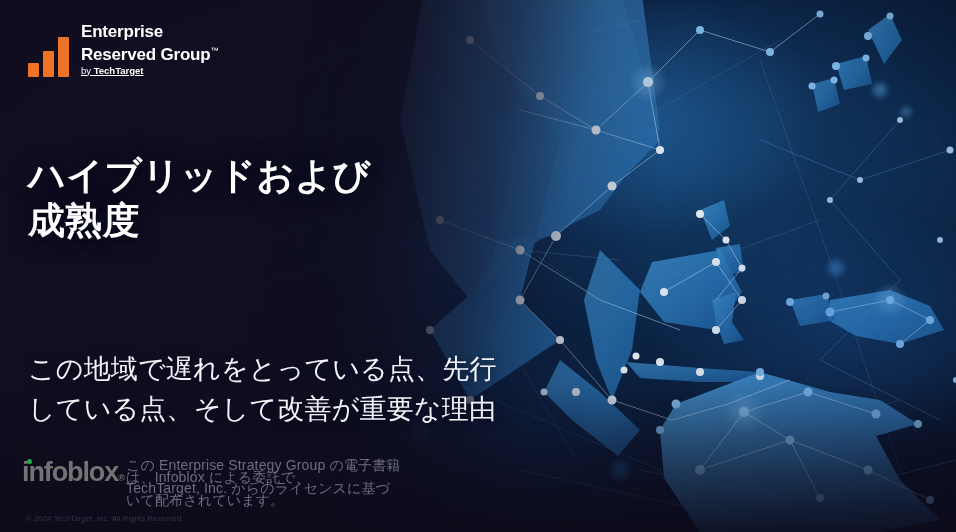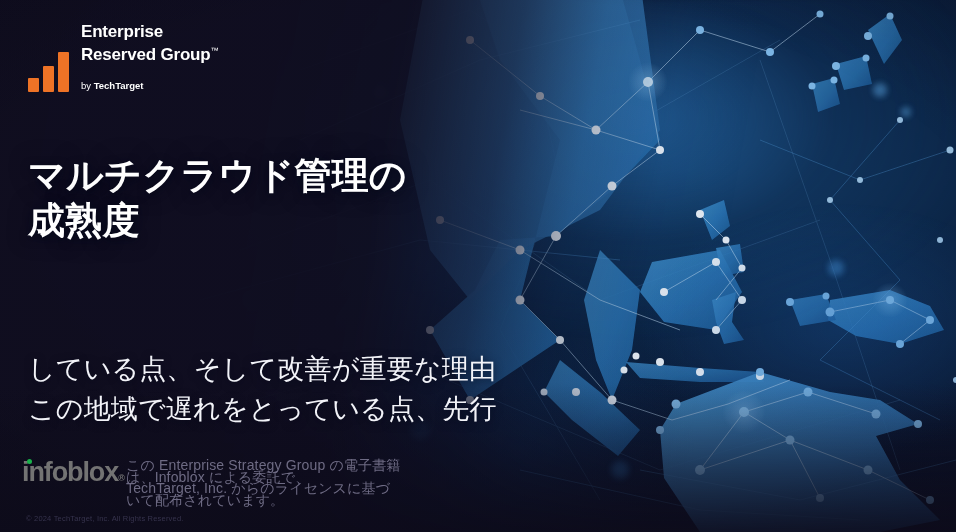--- a/index.html
+++ b/index.html
@@ -86,22 +86,23 @@
   .esg-line2 .tm {
     font-size: 8px;
     vertical-align: super;
     font-weight: 400;
   }
   .esg-line3 {
     color: #ffffff;
     font-size: 9.5px;
     font-weight: 700;
     line-height: 13px;
-    margin-top: 15px;
+    margin-top: 0;
     white-space: nowrap;
+    text-decoration: underline;
   }
   .esg-line3 .by { font-weight: 400; }
 
   
   .title {
     position: absolute;
     left: 28px;
     top: 128px;
     width: 560px;
     color: #ffffff;
@@ -376,27 +377,27 @@
           <i class="b3"></i>
       </div>
       <div class="esg-words">
         <div class="esg-line1">Enterprise</div>
         <div class="esg-line2"><span>Reserved Group</span><span class="tm">™</span></div>
         <div class="esg-line3"><span class="by">by </span><span>TechTarget</span></div>
       </div>
     </div>
 
     <h1 class="title">
-      <span>マルチクラウド管理の</span>
+      <span>ハイブリッドおよび</span>
       <span>成熟度</span>
     </h1>
 
     <h2 class="subtitle">
+      <span>この地域で遅れをとっている点、先行</span>
       <span>している点、そして改善が重要な理由</span>
-      <span>この地域で遅れをとっている点、先行</span>
     </h2>
 
     <div class="infoblox">
       <span class="ib-dot"></span><span>infoblox</span><span class="ib-reg">®</span>
     </div>
 
     <div class="disclaimer">
       <span>この Enterprise Strategy Group の電子書籍は、Infoblox による委託で、</span>
       <span>TechTarget, Inc. からのライセンスに基づいて配布されています。</span>
     </div>

